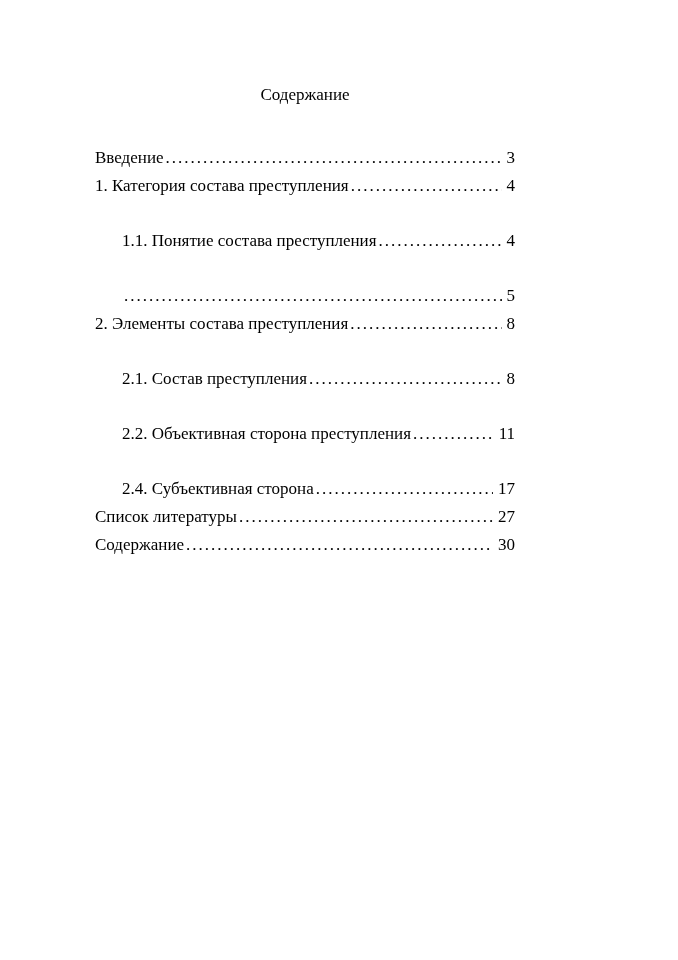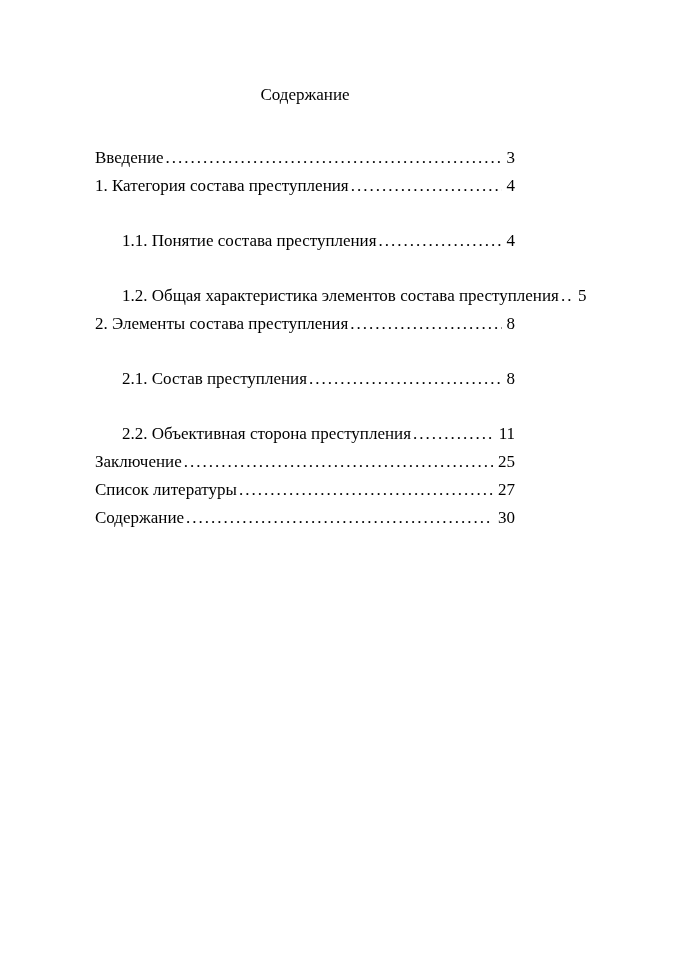--- a/index.html
+++ b/index.html
@@ -83,21 +83,20 @@
       <span class="toc-page">4</span>
     </div>
 
     <div class="toc-row indent">
       <span class="toc-label">1.1. Понятие состава преступления</span>
       <span class="dots"></span>
       <span class="toc-page">4</span>
     </div>
 
     <div class="toc-row indent">
-      <span class="toc-label">1.2. Общая характеристика элементов состава преступления</span>
       <span class="dots"></span>
       <span class="toc-page">5</span>
     </div>
 
     <div class="toc-row">
       <span class="toc-label">2. Элементы состава преступления</span>
       <span class="dots"></span>
       <span class="toc-page">8</span>
     </div>
 
@@ -107,26 +106,26 @@
       <span class="toc-page">8</span>
     </div>
 
     <div class="toc-row indent">
       <span class="toc-label">2.2. Объективная сторона преступления</span>
       <span class="dots"></span>
       <span class="toc-page">11</span>
     </div>
 
 
+    <div class="toc-row indent">
+      <span class="toc-label">2.4. Субъективная сторона</span>
+      <span class="dots"></span>
+      <span class="toc-page">17</span>
+    </div>
 
-    <div class="toc-row">
-      <span class="toc-label">Заключение</span>
-      <span class="dots"></span>
-      <span class="toc-page">25</span>
-    </div>
 
     <div class="toc-row">
       <span class="toc-label">Список литературы</span>
       <span class="dots"></span>
       <span class="toc-page">27</span>
     </div>
 
     <div class="toc-row">
       <span class="toc-label">Содержание</span>
       <span class="dots"></span>

